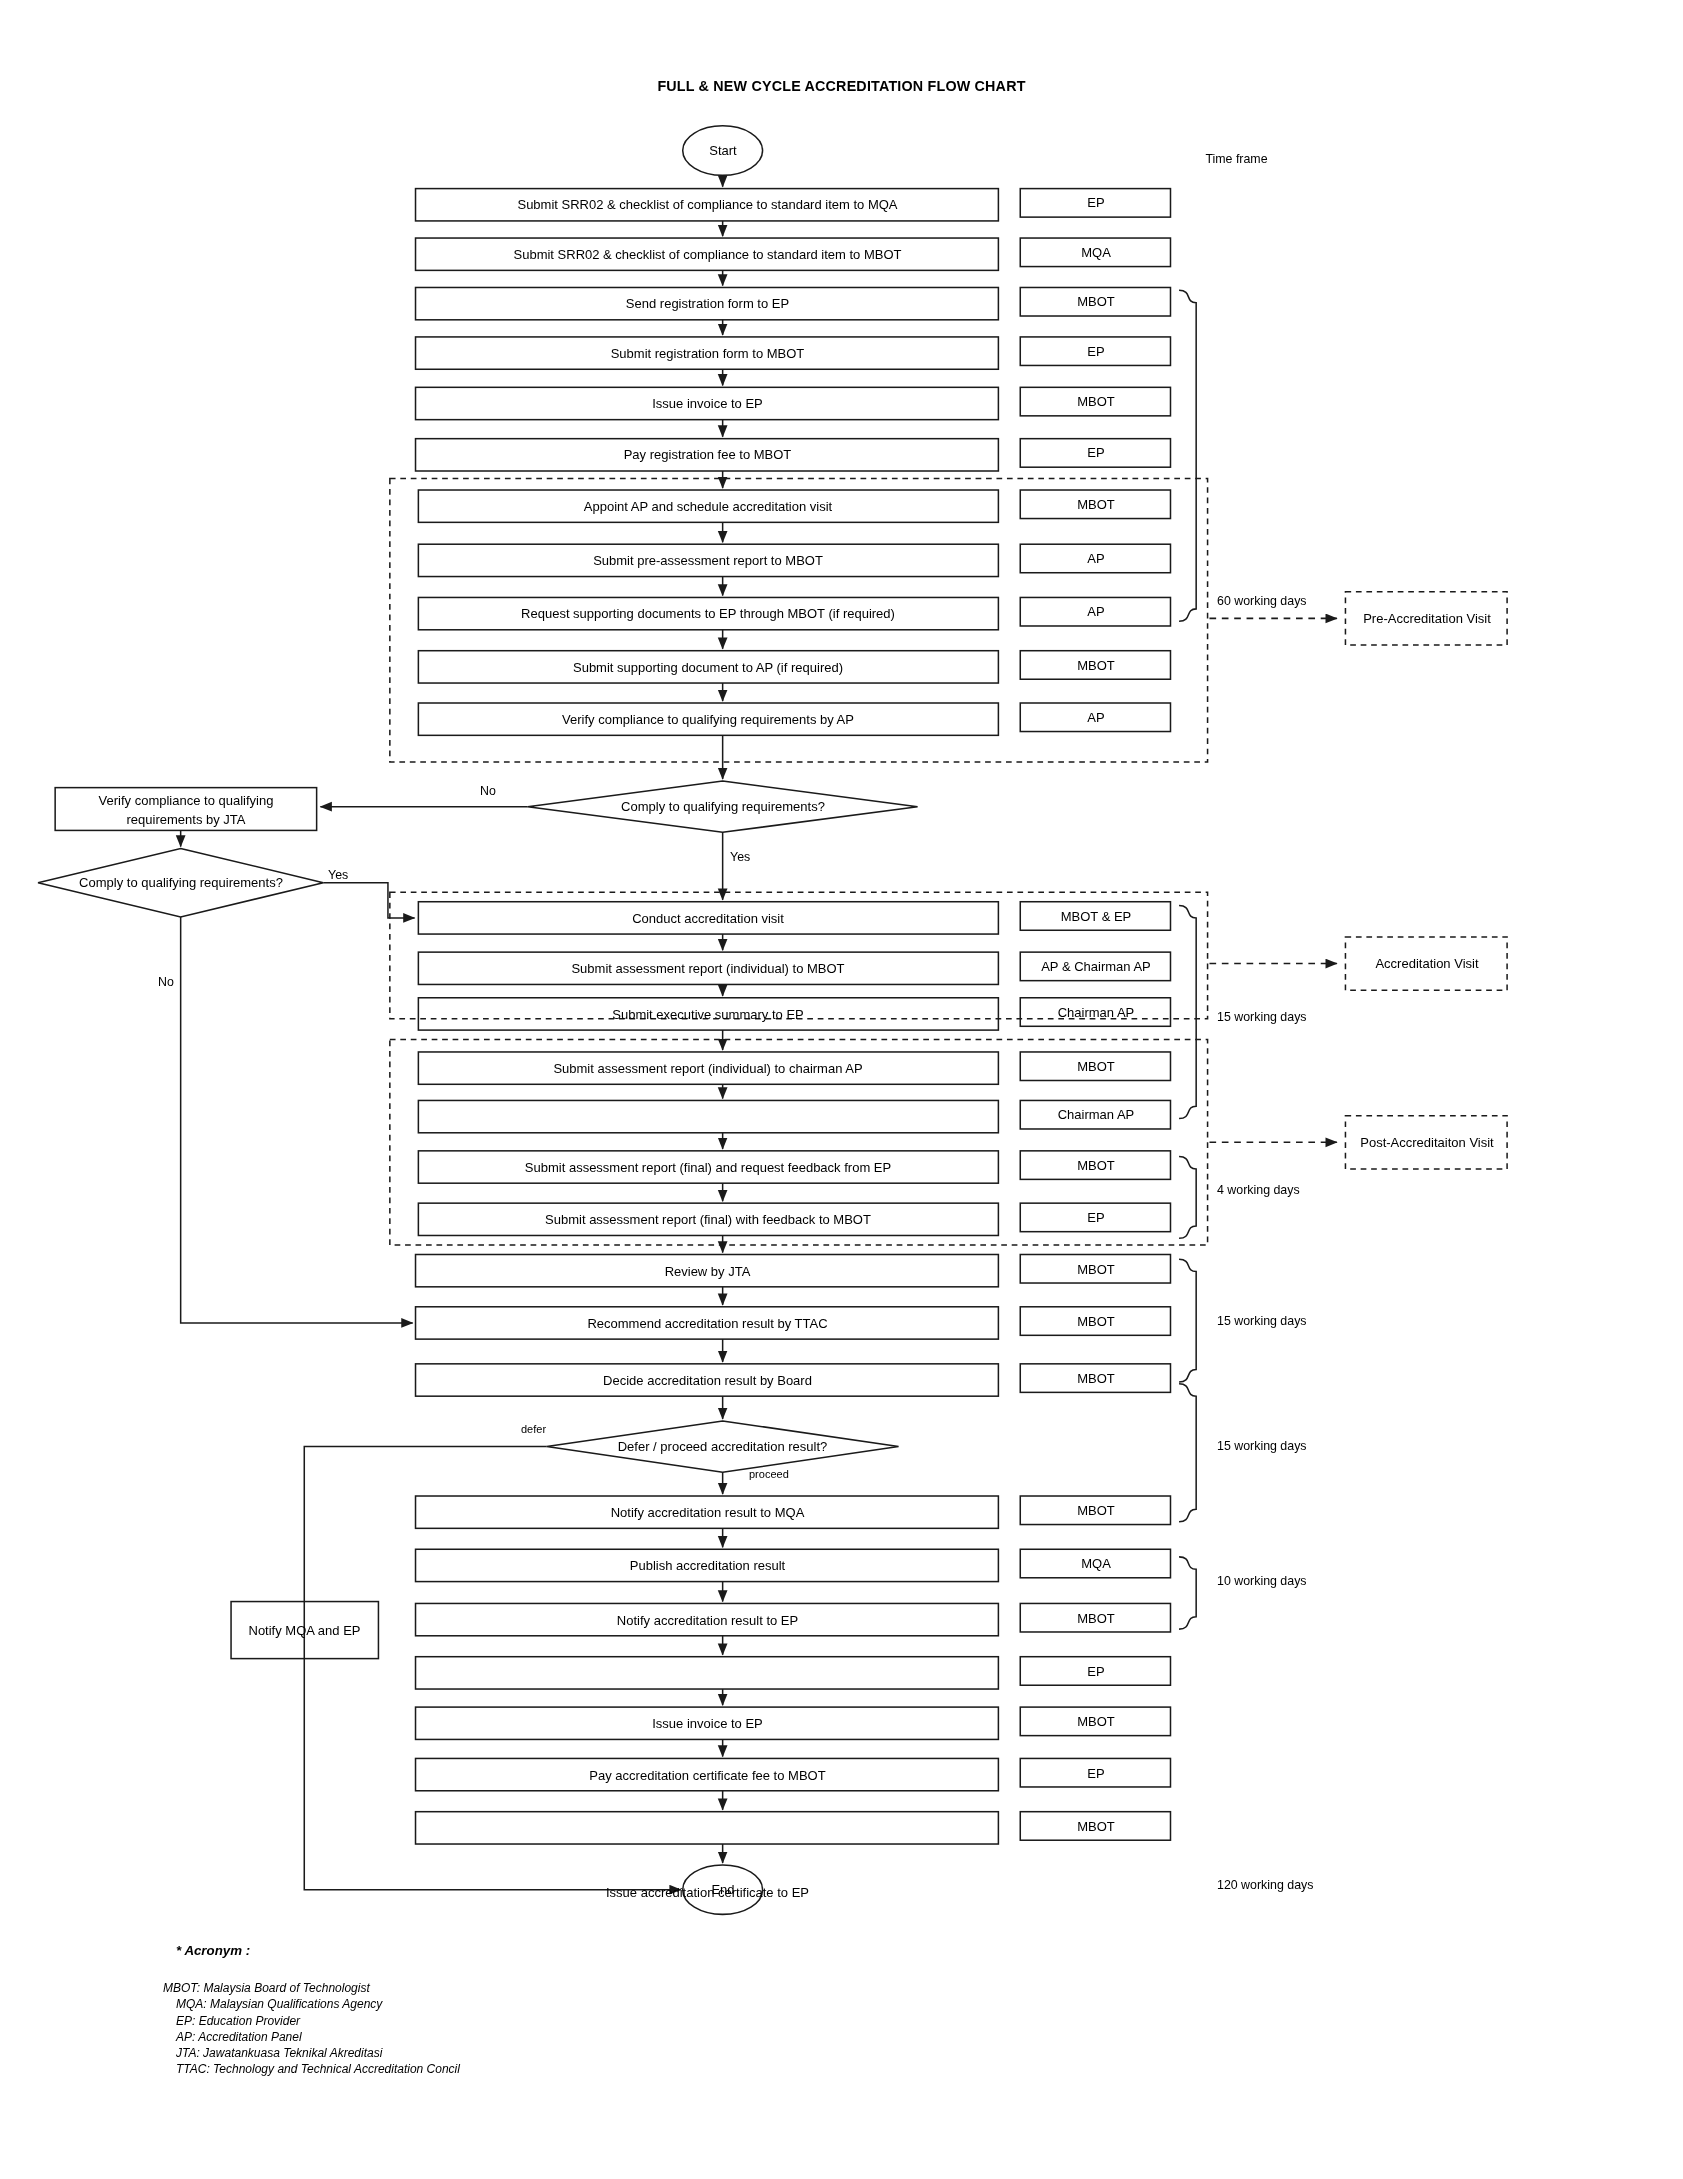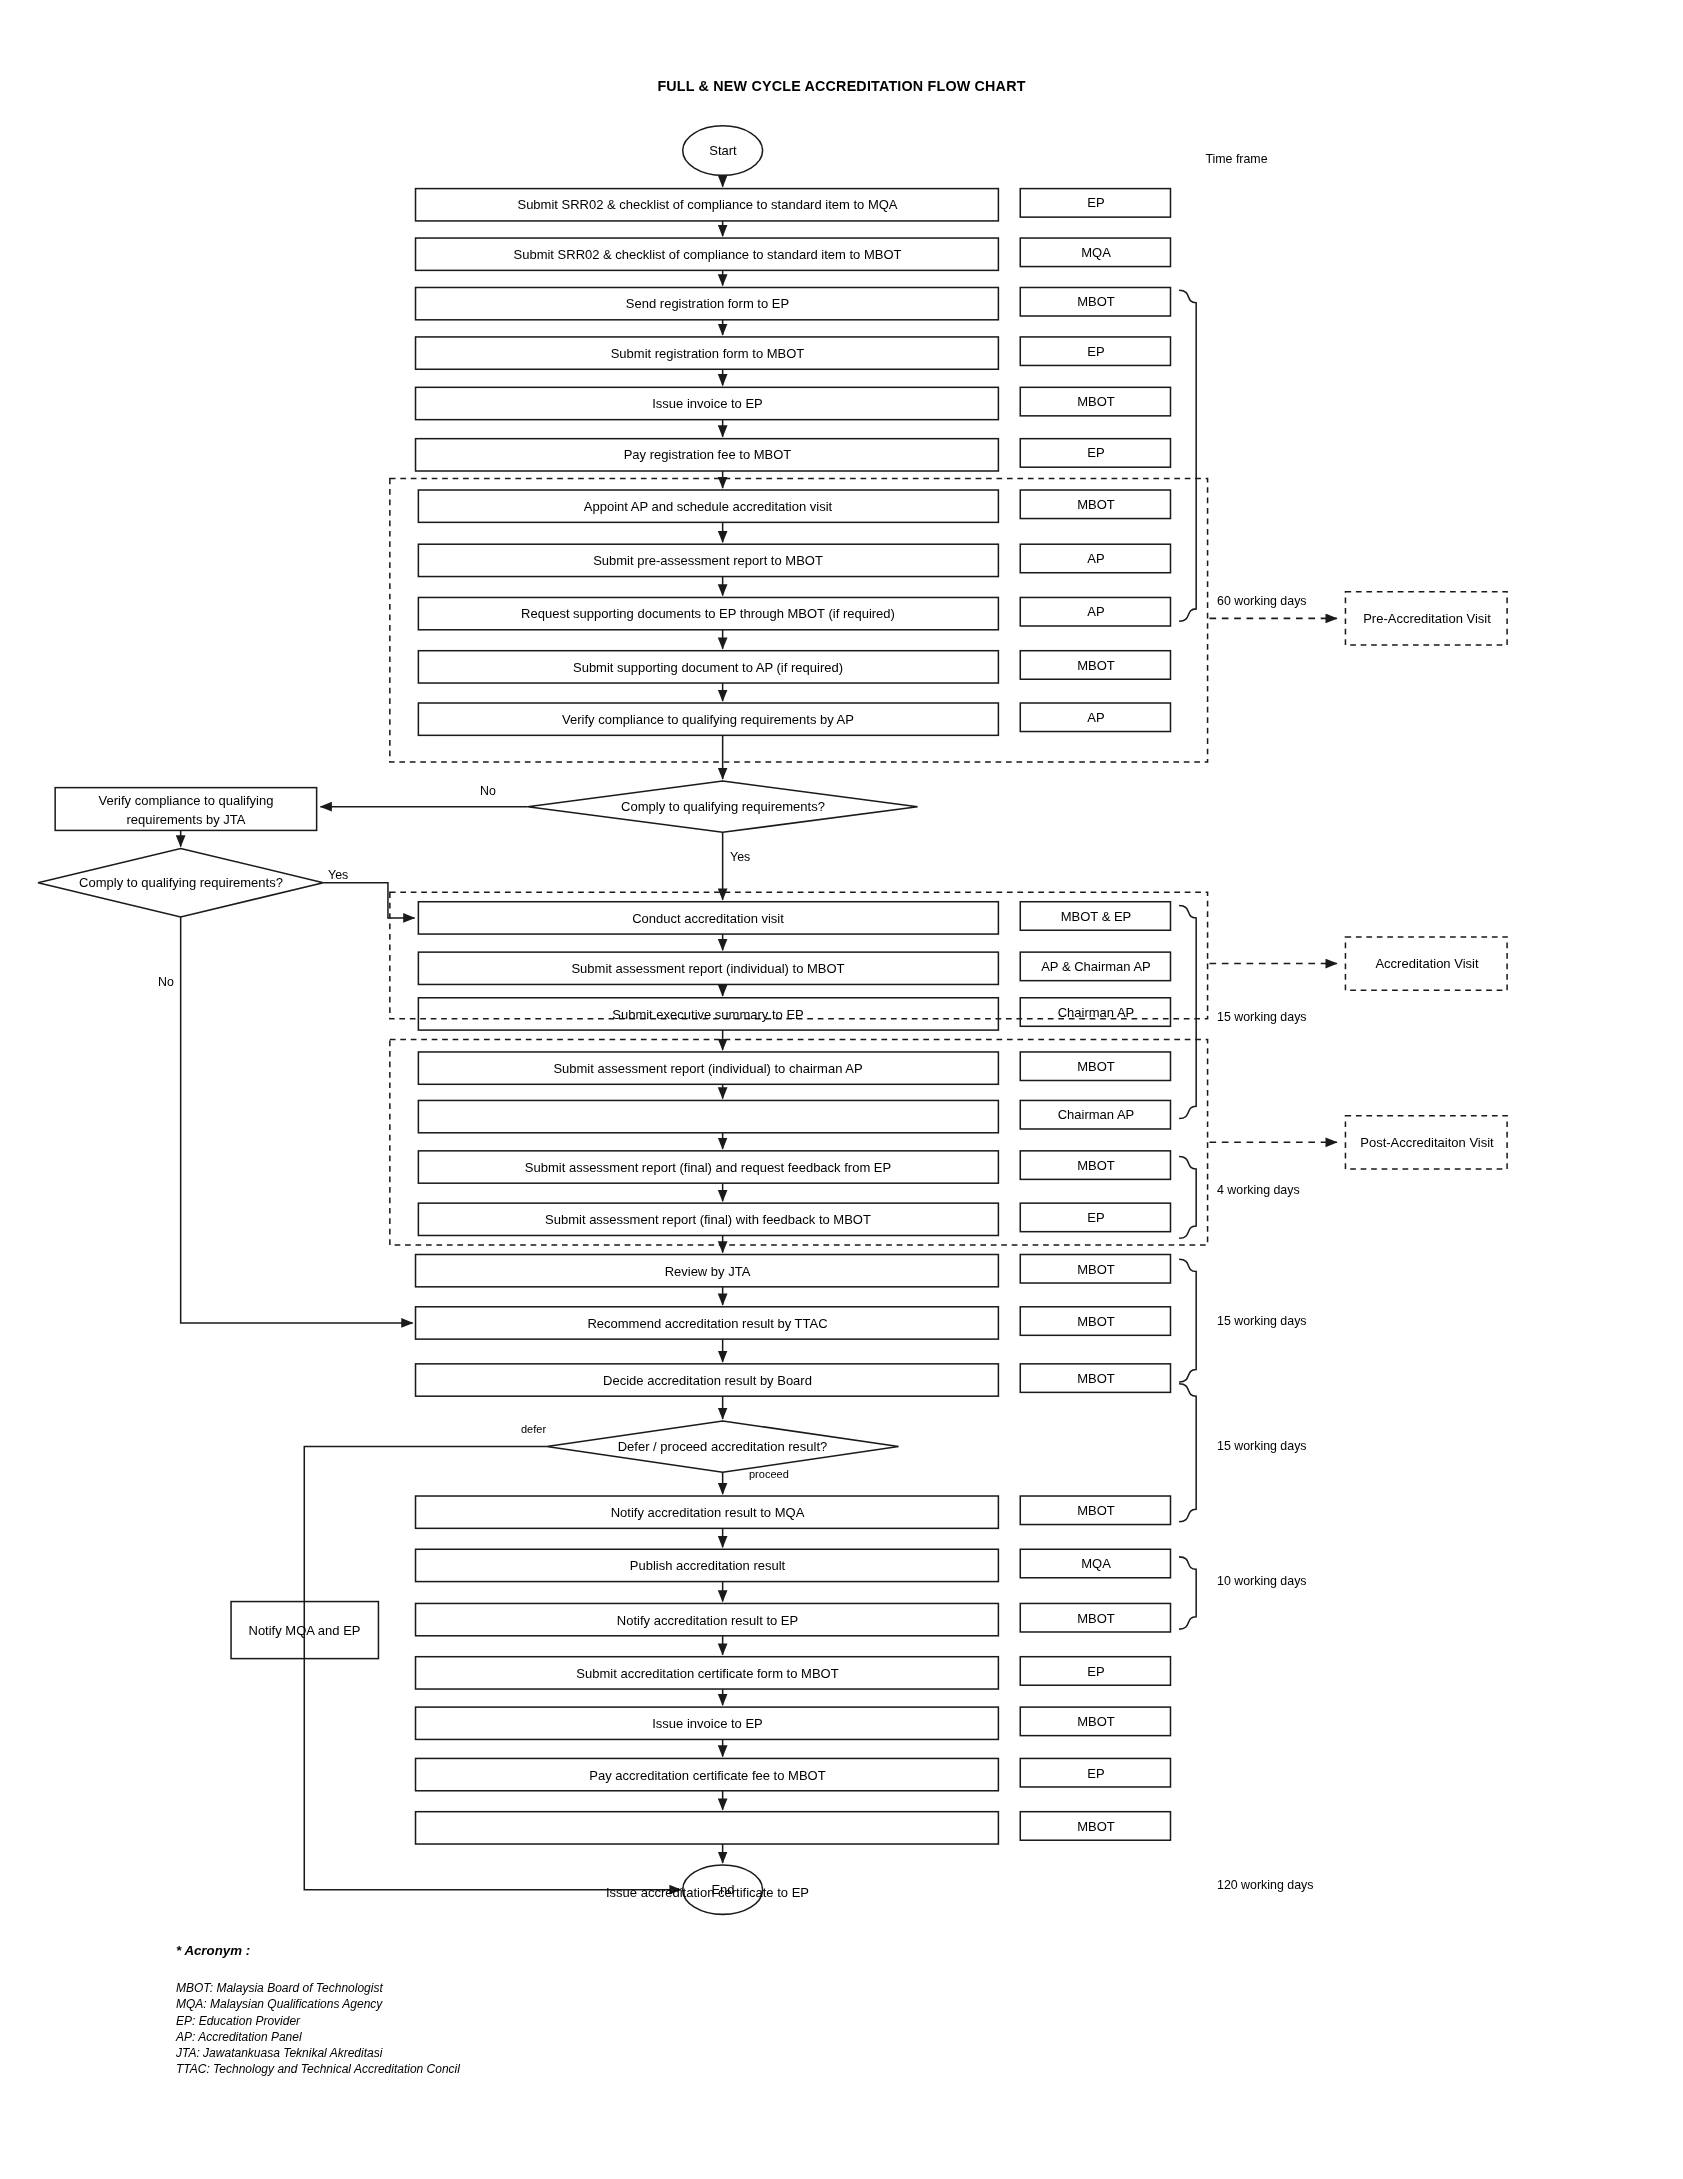--- a/index.html
+++ b/index.html
@@ -191,21 +191,20 @@
   <div class="ftext boxlabel ctr" style="left:418px;top:998px;width:580px;height:32px;">Submit executive summary to EP</div>
   <div class="ftext boxlabel ctr" style="left:418px;top:1052px;width:580px;height:32px;">Submit assessment report (individual) to chairman AP</div>
   <div class="ftext boxlabel ctr" style="left:418px;top:1151px;width:580px;height:32px;">Submit assessment report (final) and request feedback from EP</div>
   <div class="ftext boxlabel ctr" style="left:418px;top:1203px;width:580px;height:32px;">Submit assessment report (final) with feedback to MBOT</div>
   <div class="ftext boxlabel ctr" style="left:416px;top:1255px;width:583px;height:32px;">Review by JTA</div>
   <div class="ftext boxlabel ctr" style="left:416px;top:1307px;width:583px;height:32px;">Recommend accreditation result by TTAC</div>
   <div class="ftext boxlabel ctr" style="left:416px;top:1364px;width:583px;height:32px;">Decide accreditation result by Board</div>
   <div class="ftext boxlabel ctr" style="left:416px;top:1496px;width:583px;height:32px;">Notify accreditation result to MQA</div>
   <div class="ftext boxlabel ctr" style="left:416px;top:1549px;width:583px;height:32px;">Publish accreditation result</div>
   <div class="ftext boxlabel ctr" style="left:416px;top:1604px;width:583px;height:32px;">Notify accreditation result to EP</div>
-  <div class="ftext boxlabel ctr" style="left:416px;top:1657px;width:583px;height:32px;">Submit accreditation certificate form to MBOT</div>
   <div class="ftext boxlabel ctr" style="left:416px;top:1707px;width:583px;height:32px;">Issue invoice to EP</div>
   <div class="ftext boxlabel ctr" style="left:416px;top:1759px;width:583px;height:32px;">Pay accreditation certificate fee to MBOT</div>
   <div class="ftext boxlabel ctr" style="left:416px;top:1876px;width:583px;height:32px;">Issue accreditation certificate to EP</div>
 
   <div class="ftext boxlabel ctr" style="left:1021px;top:188px;width:150px;height:28.5px;">EP</div>
   <div class="ftext boxlabel ctr" style="left:1021px;top:238px;width:150px;height:28.5px;">MQA</div>
   <div class="ftext boxlabel ctr" style="left:1021px;top:287px;width:150px;height:28.5px;">MBOT</div>
   <div class="ftext boxlabel ctr" style="left:1021px;top:337px;width:150px;height:28.5px;">EP</div>
   <div class="ftext boxlabel ctr" style="left:1021px;top:387px;width:150px;height:28.5px;">MBOT</div>
   <div class="ftext boxlabel ctr" style="left:1021px;top:438px;width:150px;height:28.5px;">EP</div>
@@ -252,21 +251,21 @@
 
   <div class="ftext smalllbl" style="left:1217px;top:594px;">60 working days</div>
   <div class="ftext smalllbl" style="left:1217px;top:1010px;">15 working days</div>
   <div class="ftext smalllbl" style="left:1217px;top:1183px;">4 working days</div>
   <div class="ftext smalllbl" style="left:1217px;top:1314px;">15 working days</div>
   <div class="ftext smalllbl" style="left:1217px;top:1439px;">15 working days</div>
   <div class="ftext smalllbl" style="left:1217px;top:1574px;">10 working days</div>
   <div class="ftext smalllbl" style="left:1217px;top:1878px;">120 working days</div>
 
   <div class="ftext acrhead" style="left:176px;top:1943px;">* Acronym :</div>
-  <div class="ftext acrline" style="left:176px;top:1980px;">MBOT: Malaysia Board of Technologist</div>
+  <div class="ftext acrline" style="left:163px;top:1980px;">MBOT: Malaysia Board of Technologist</div>
   <div class="ftext acrline" style="left:176px;top:1996px;">MQA: Malaysian Qualifications Agency</div>
   <div class="ftext acrline" style="left:176px;top:2013px;">EP: Education Provider</div>
   <div class="ftext acrline" style="left:176px;top:2029px;">AP: Accreditation Panel</div>
   <div class="ftext acrline" style="left:176px;top:2045px;">JTA: Jawatankuasa Teknikal Akreditasi</div>
   <div class="ftext acrline" style="left:176px;top:2061px;">TTAC: Technology and Technical Accreditation Concil</div>
 
 </div>
 
 
 </body></html>

